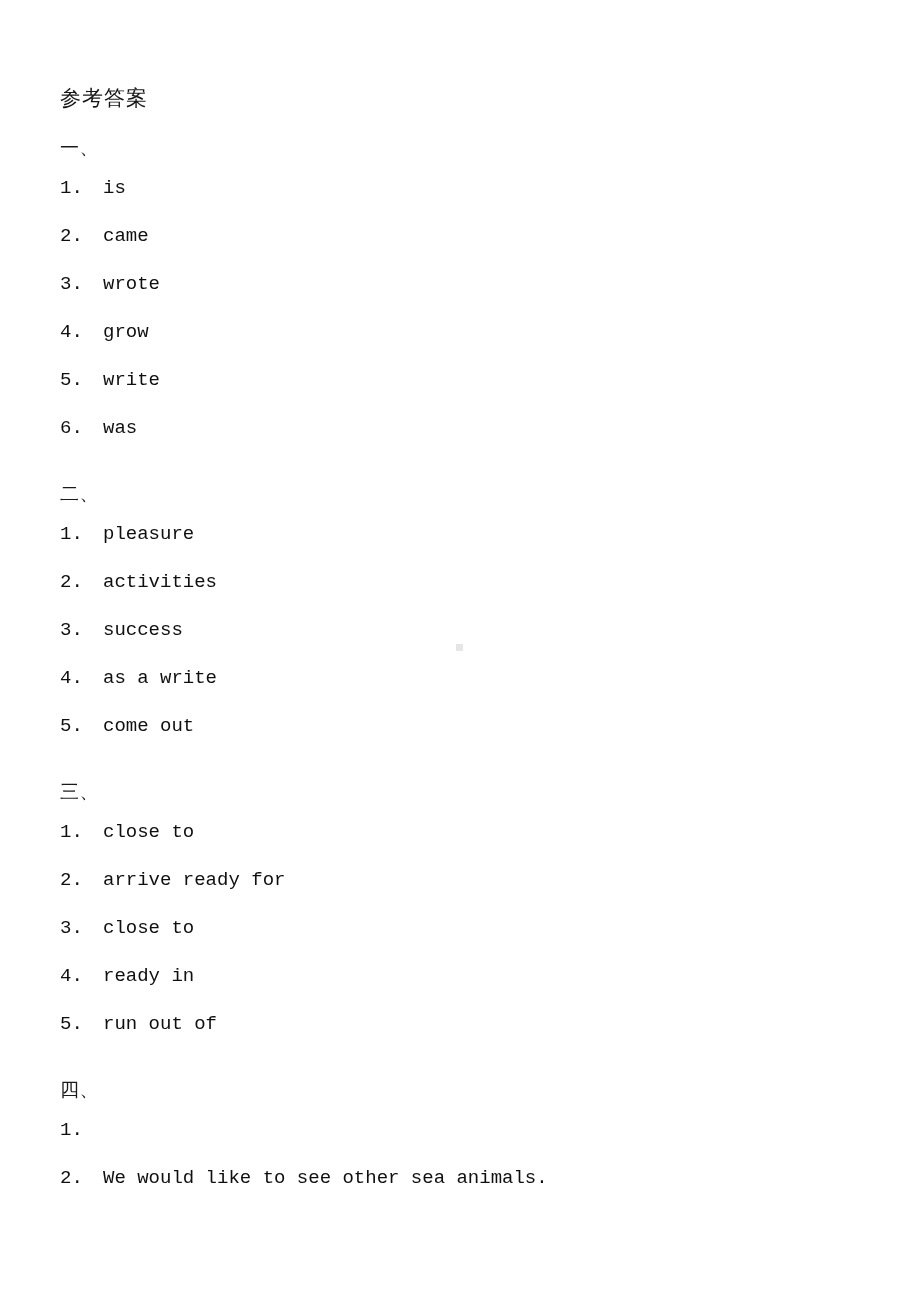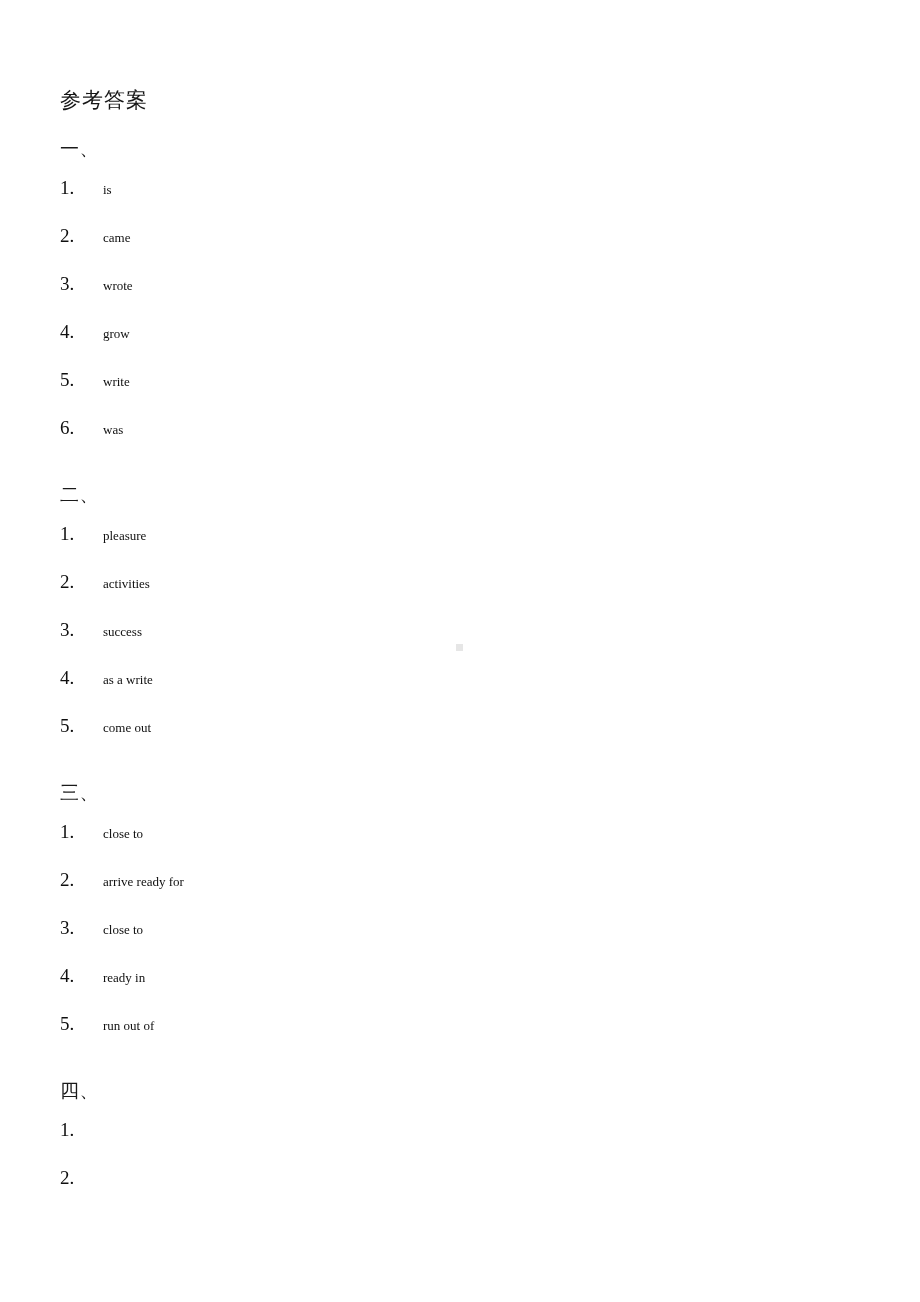--- a/index.html
+++ b/index.html
@@ -22,20 +22,21 @@
     position: absolute;
     inset: 0;
     background: #ffffff;
   }
 
   .content {
     position: absolute;
     left: 60px;
     top: 86px;
     width: 800px;
+    font-family: Liberation Mono, monospace;
   }
 
   .doc-title {
     font-size: 21px;
     line-height: 28px;
     letter-spacing: 1px;
     margin: 0 0 22px 0;
     color: #161616;
     font-weight: normal;
   }
@@ -69,21 +70,21 @@
   }
 
   .item-number {
     width: 43px;
     flex: 0 0 43px;
     font-size: 19px;
     color: #0f0f0f;
   }
 
   .item-text {
-    font-size: 13px;
+    font-size: 19px;
     color: #0f0f0f;
     white-space: pre;
   }
 
   
   .speck {
     position: absolute;
     left: 456px;
     top: 644px;
     width: 7px;
@@ -181,20 +182,21 @@
           </ul>
         </div>
         <div class="section">
           <div class="section-marker">四、</div>
           <ul class="answer-list">
             <li class="answer-item">
               <span class="item-number">1.</span>
             </li>
             <li class="answer-item">
               <span class="item-number">2.</span>
+              <span class="item-text">We would like to see other sea animals.</span>
             </li>
           </ul>
         </div>
       </div>
 
   </div>
 
   <div class="speck"></div>
 
 </div>

